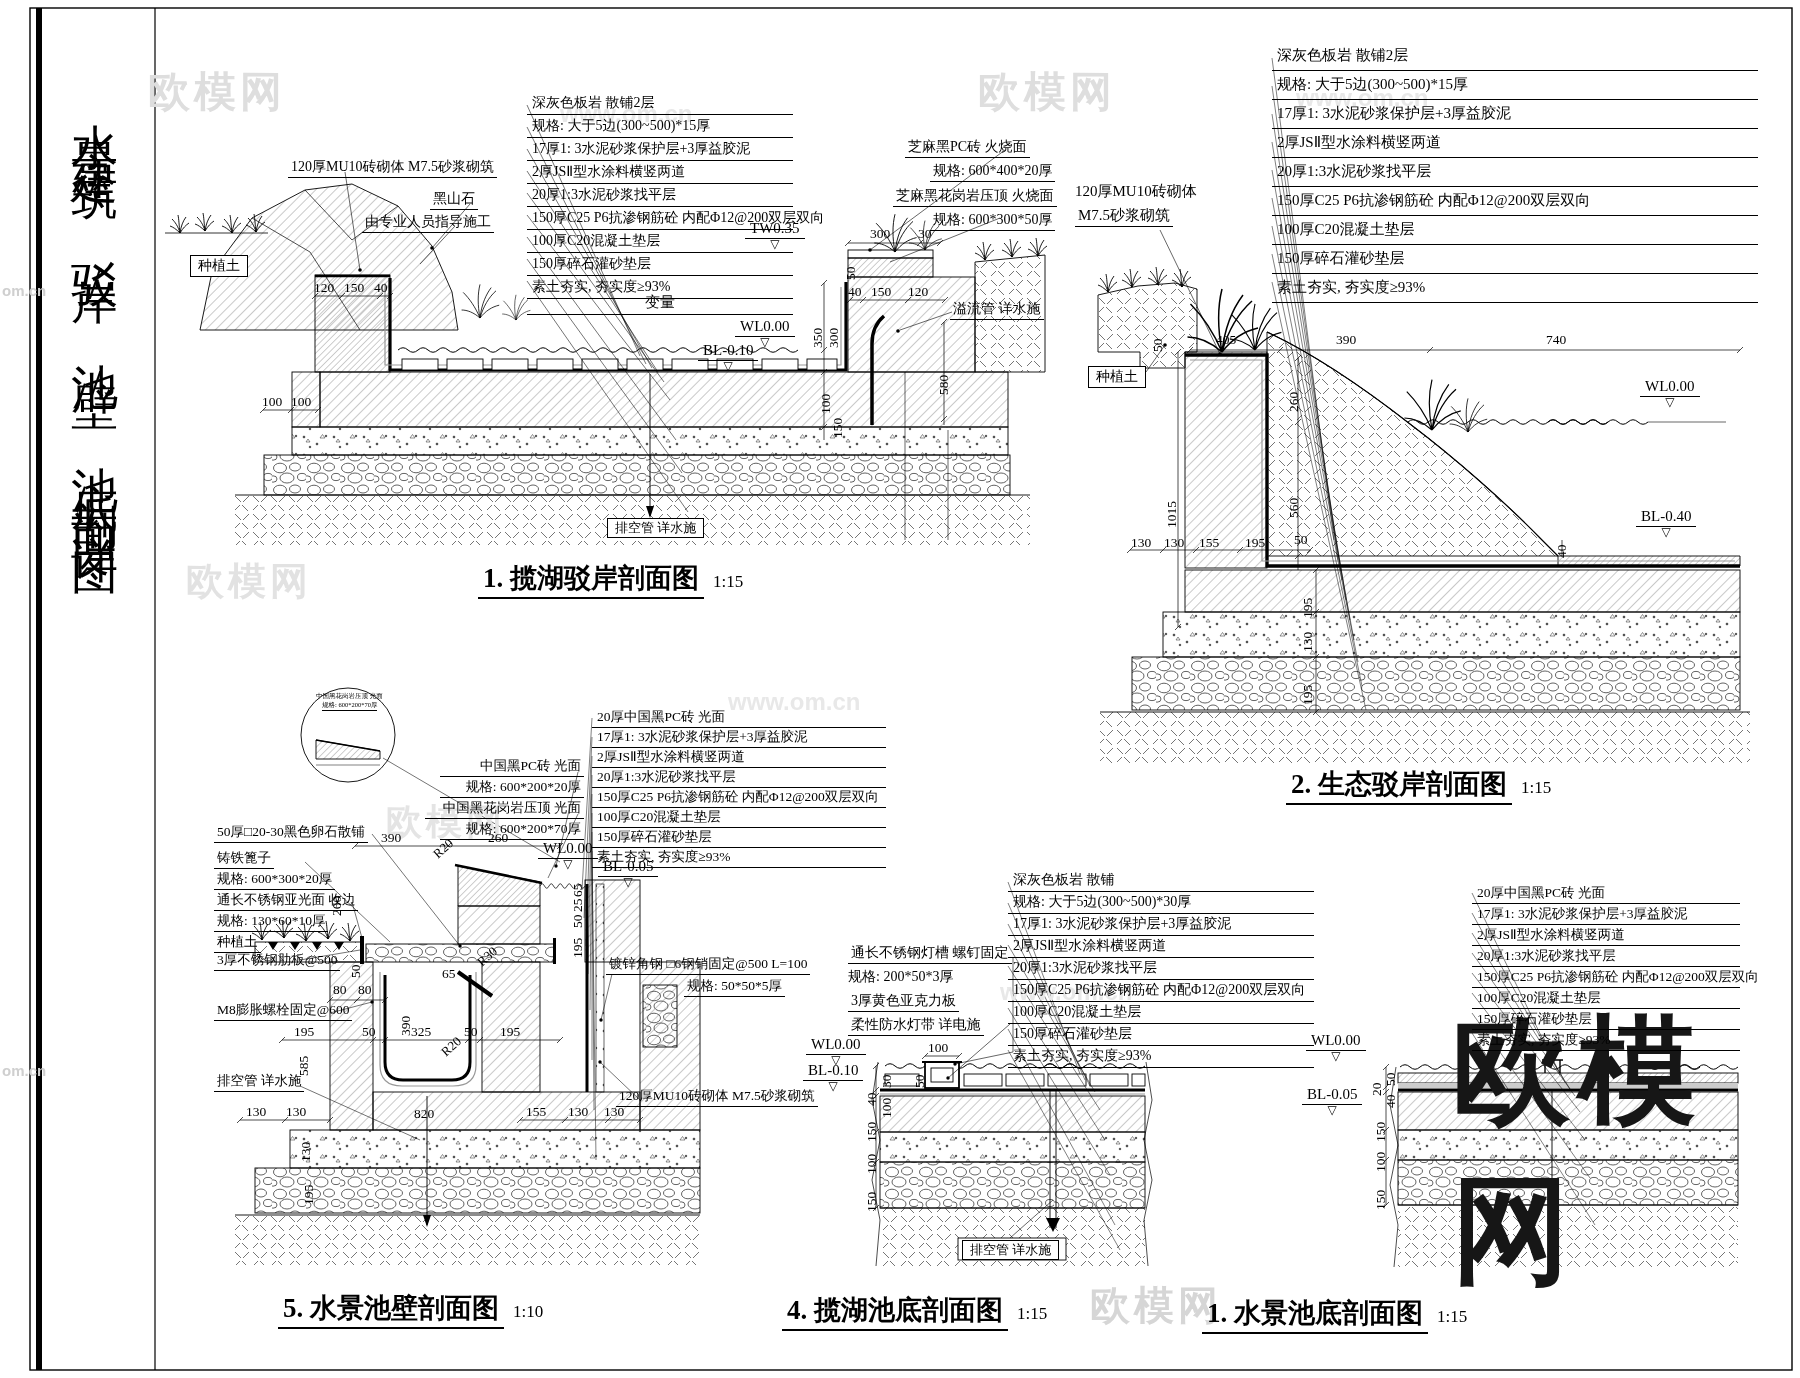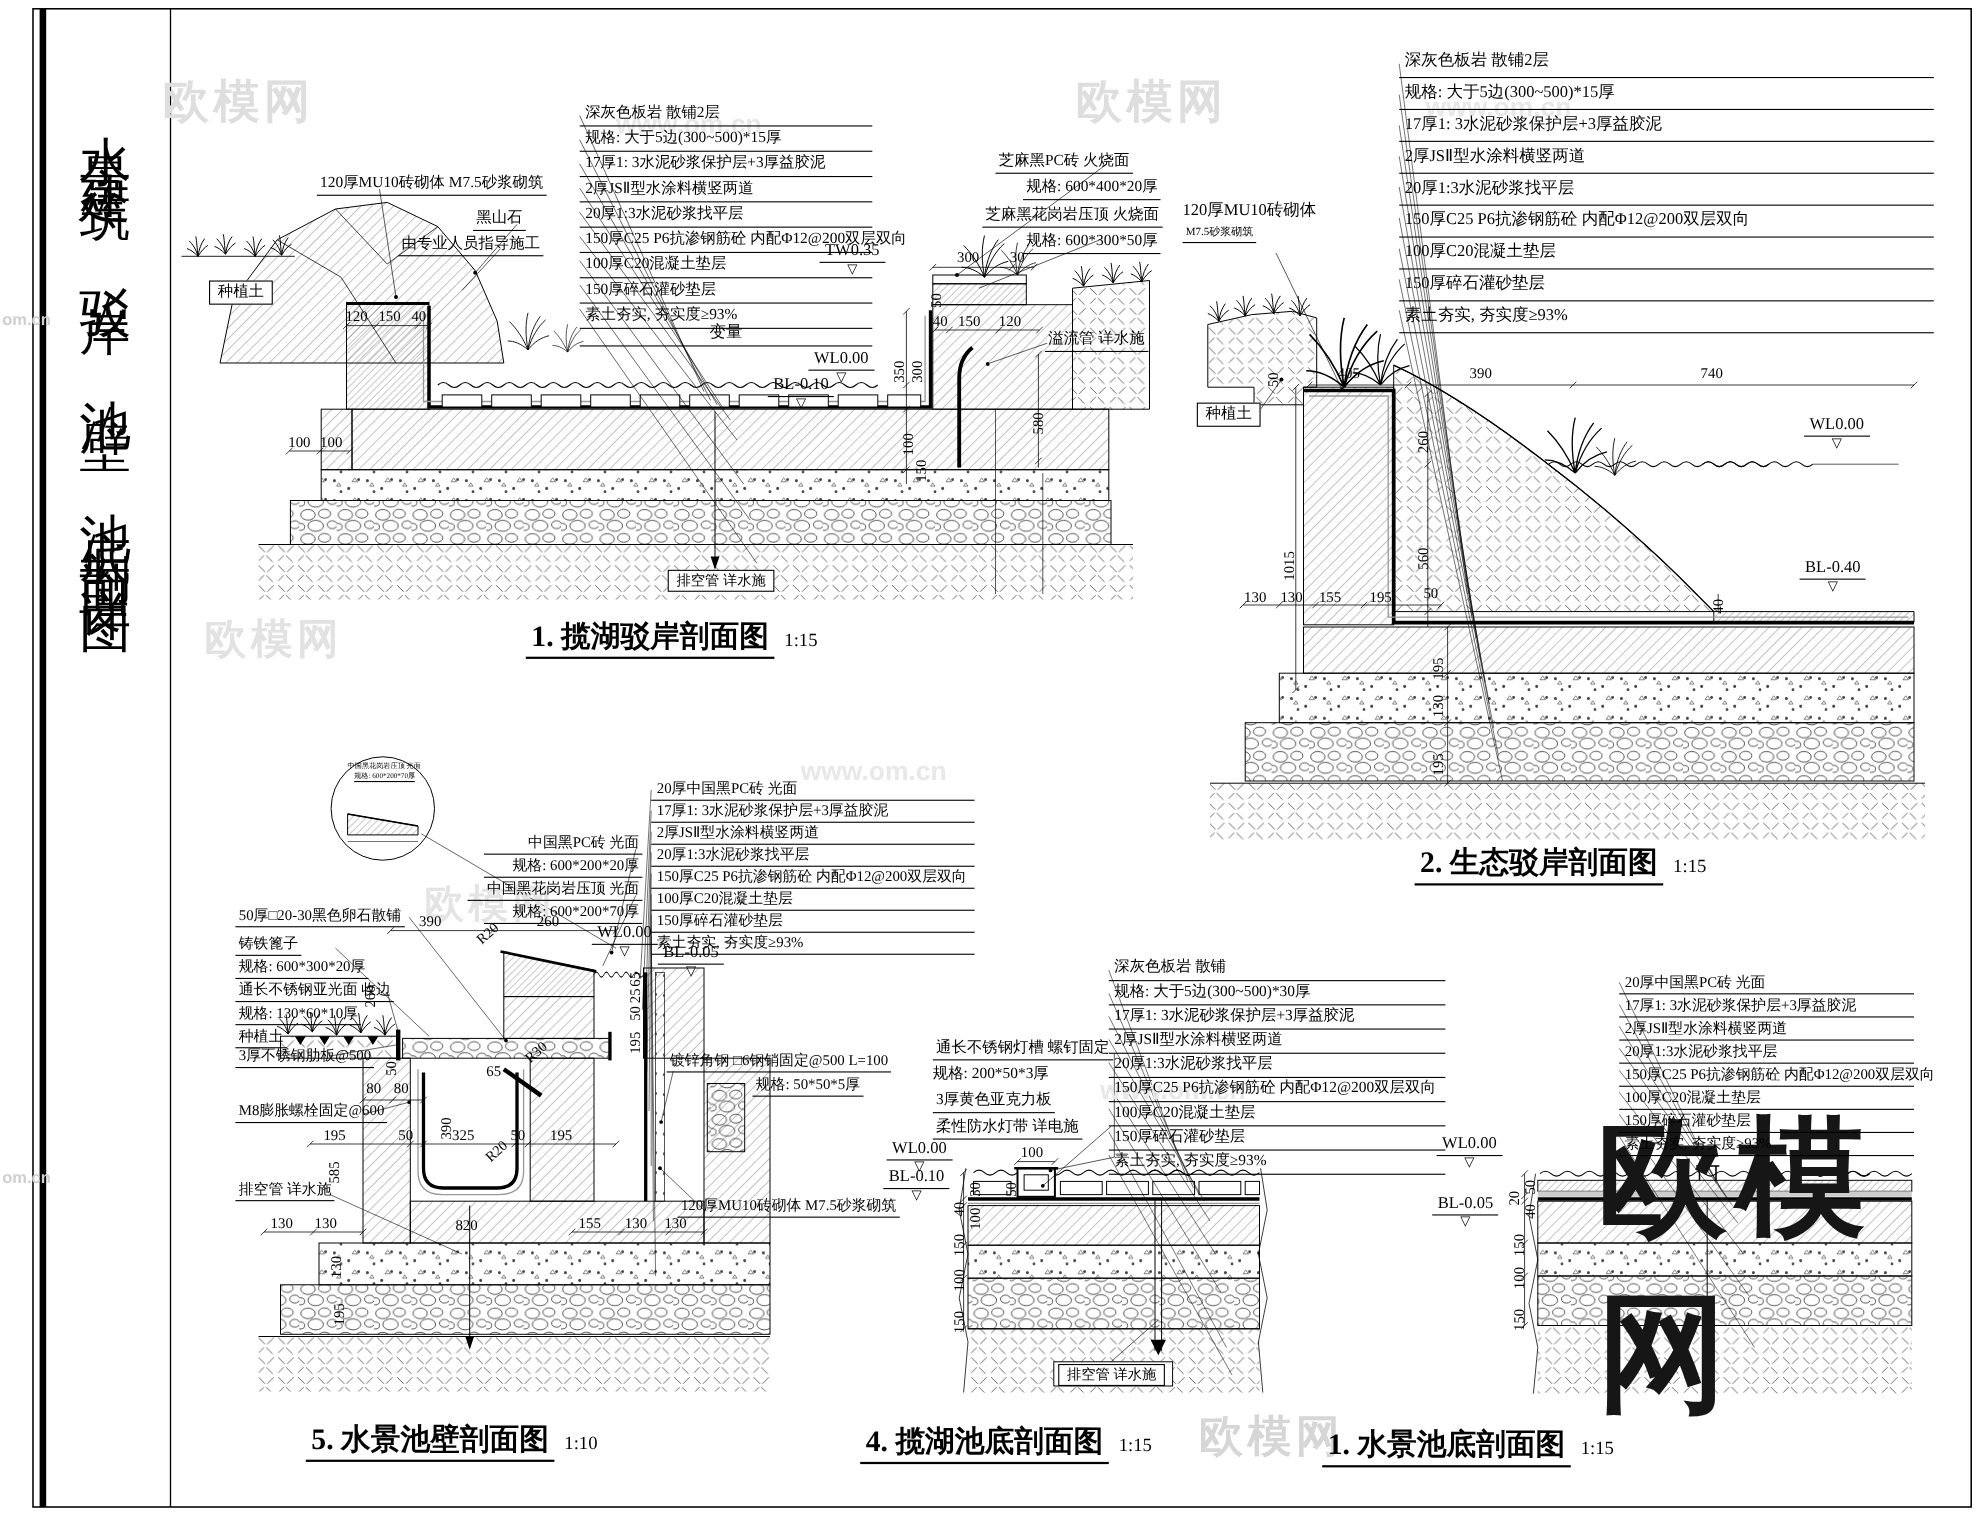--- a/index.html
+++ b/index.html
@@ -414,21 +414,21 @@
   <div class="row">规格: 大于5边(300~500)*15厚</div>
   <div class="row">17厚1: 3水泥砂浆保护层+3厚益胶泥</div>
   <div class="row">2厚JSⅡ型水涂料横竖两道</div>
   <div class="row">20厚1:3水泥砂浆找平层</div>
   <div class="row">150厚C25 P6抗渗钢筋砼 内配Φ12@200双层双向</div>
   <div class="row">100厚C20混凝土垫层</div>
   <div class="row">150厚碎石灌砂垫层</div>
   <div class="row">素土夯实, 夯实度≥93%</div>
 </div>
 <div class="lb" style="left:1075px;top:182px;font-size:15px">120厚MU10砖砌体</div>
-<div class="lb u" style="left:1075px;top:206px;font-size:10px">M7.5砂浆砌筑</div>
+<div class="lb u" style="left:1075px;top:206px;font-size:15px">M7.5砂浆砌筑</div>
 <div class="lb bx" style="left:1088px;top:366px">种植土</div>
 <div class="lvl" style="left:1640px;top:378px">
       <span class="t">WL0.00</span>
     </div>
 <div class="lvl" style="left:1636px;top:508px">
       <span class="t">BL-0.40</span>
     </div>
 
 <span class="dim" style="left:1216px;top:332px">405</span>
 <span class="dim" style="left:1336px;top:332px">390</span>

